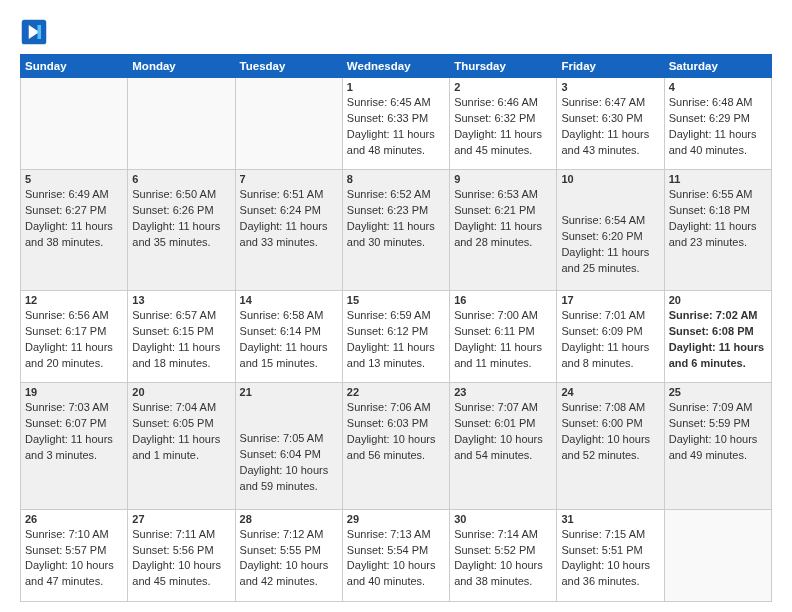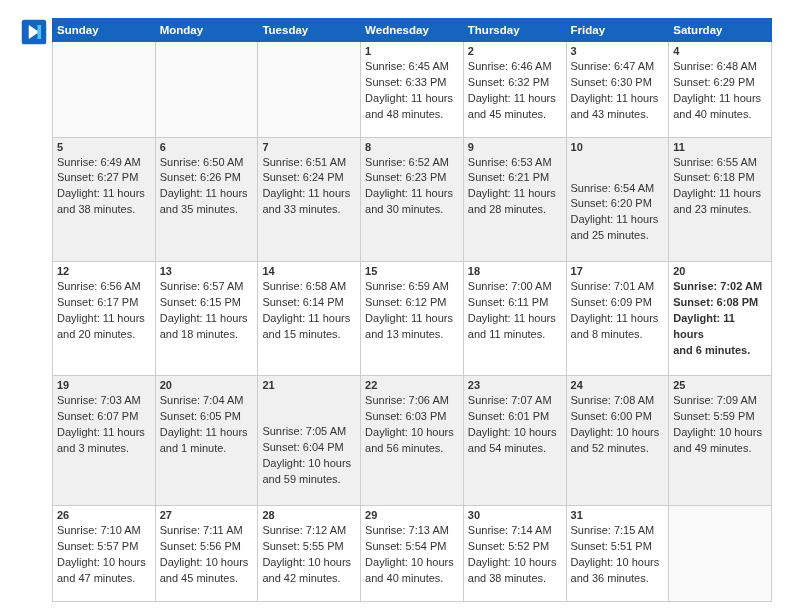--- a/index.html
+++ b/index.html
@@ -8,21 +8,21 @@
       height: 612px;
       font-family: Arial, sans-serif;
       background: #fff;
       overflow: hidden;
     }
     .page {
       width: 792px;
       height: 612px;
       padding: 18px 20px 10px 20px;
       display: flex;
-      flex-direction: row;
+      flex-direction: column;
     }
     .header {
       display: flex;
       justify-content: space-between;
       align-items: flex-start;
       margin-bottom: 8px;
     }
     .logo {
       display: flex;
       align-items: center;
@@ -238,21 +238,21 @@
 and 15 minutes.</div>
           </td>
           <td>
             <span class="day-num">15</span>
             <div class="day-info" style="white-space: pre-line;">Sunrise: 6:59 AM
 Sunset: 6:12 PM
 Daylight: 11 hours
 and 13 minutes.</div>
           </td>
           <td>
-            <span class="day-num">18</span>
+            <span class="day-num">16</span>
             <div class="day-info" style="white-space: pre-line;">Sunrise: 7:00 AM
 Sunset: 6:11 PM
 Daylight: 11 hours
 and 11 minutes.</div>
           </td>
           <td>
             <span class="day-num">17</span>
             <div class="day-info" style="white-space: pre-line;">Sunrise: 7:01 AM
 Sunset: 6:09 PM
 Daylight: 11 hours

